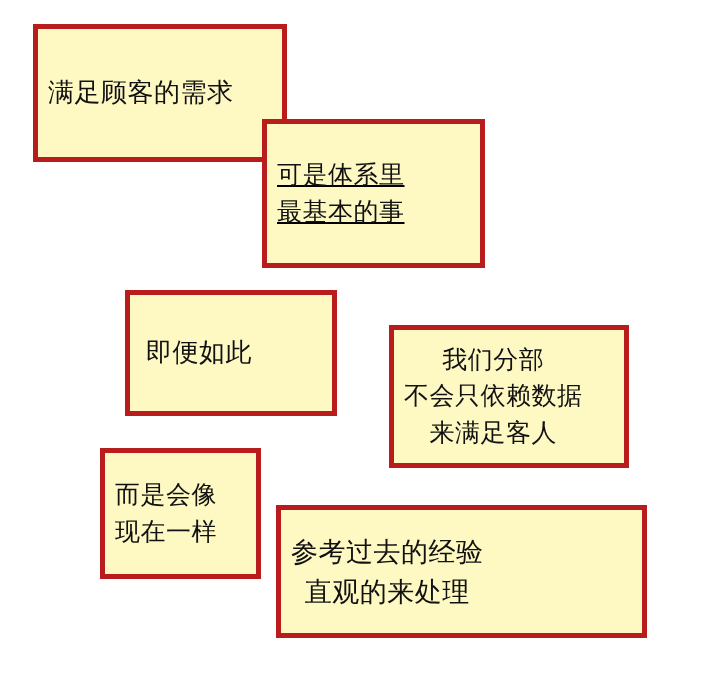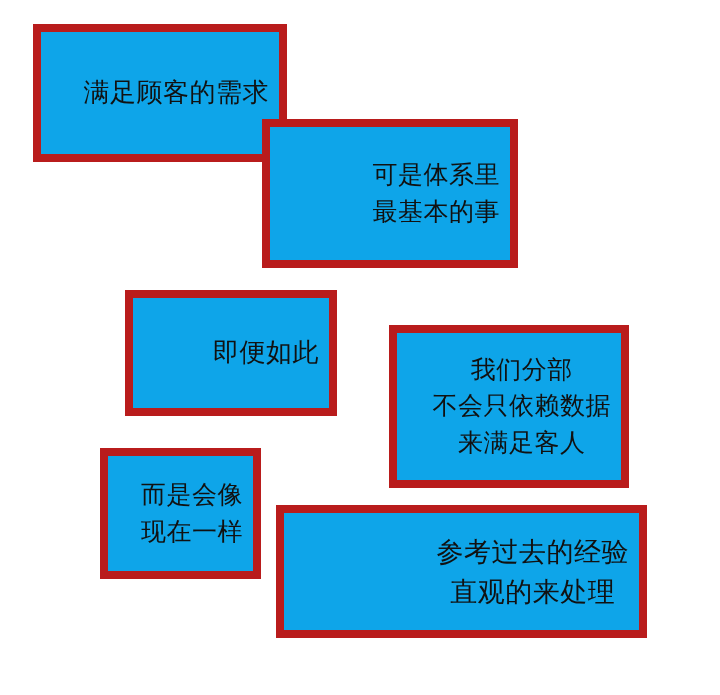--- a/index.html
+++ b/index.html
@@ -11,42 +11,42 @@
     position: relative;
     width: 720px;
     height: 695px;
     background: #ffffff;
     overflow: hidden;
     font-family: "DejaVu Sans", "Liberation Sans", sans-serif;
   }
   .speech-box {
     position: absolute;
     box-sizing: border-box;
-    background: #0ea5e9;
-    border: 8px solid #b91c1c;
+    background: #fef9c3;
+    border: 5px solid #b91c1c;
     display: flex;
     align-items: center;
-    justify-content: flex-end;
+    justify-content: flex-start;
     text-align: center;
   }
   .box-text {
     color: #111111;
     font-size: 25px;
     line-height: 1.45;
     letter-spacing: 0.5px;
     white-space: pre-line;
     padding: 0 10px;
   }
   
   #box-1 { left: 33px;  top: 24px;  width: 254px; height: 138px; z-index: 1; }
   #box-1 .box-text { font-size: 26px; }
-  #box-2 { left: 262px; top: 119px; width: 256px; height: 149px; z-index: 2; }
+  #box-2 { left: 262px; top: 119px; width: 223px; height: 149px; z-index: 2; text-decoration: underline; }
   #box-3 { left: 125px; top: 290px; width: 212px; height: 126px; z-index: 3; padding-left: 6px; }
   #box-3 .box-text { font-size: 26px; }
-  #box-4 { left: 389px; top: 325px; width: 240px; height: 163px; z-index: 4; }
+  #box-4 { left: 389px; top: 325px; width: 240px; height: 143px; z-index: 4; }
   #box-5 { left: 68px;  top: 448px; width: 161px; height: 131px; z-index: 5; margin-left: 32px; }
   #box-6 { left: 276px; top: 505px; width: 371px; height: 133px; z-index: 6; }
   #box-6 .box-text { font-size: 27px; }
 </style>
 </head>
 <body>
 
 <div id="canvas">
 
   <div class="speech-box" id="box-1">

